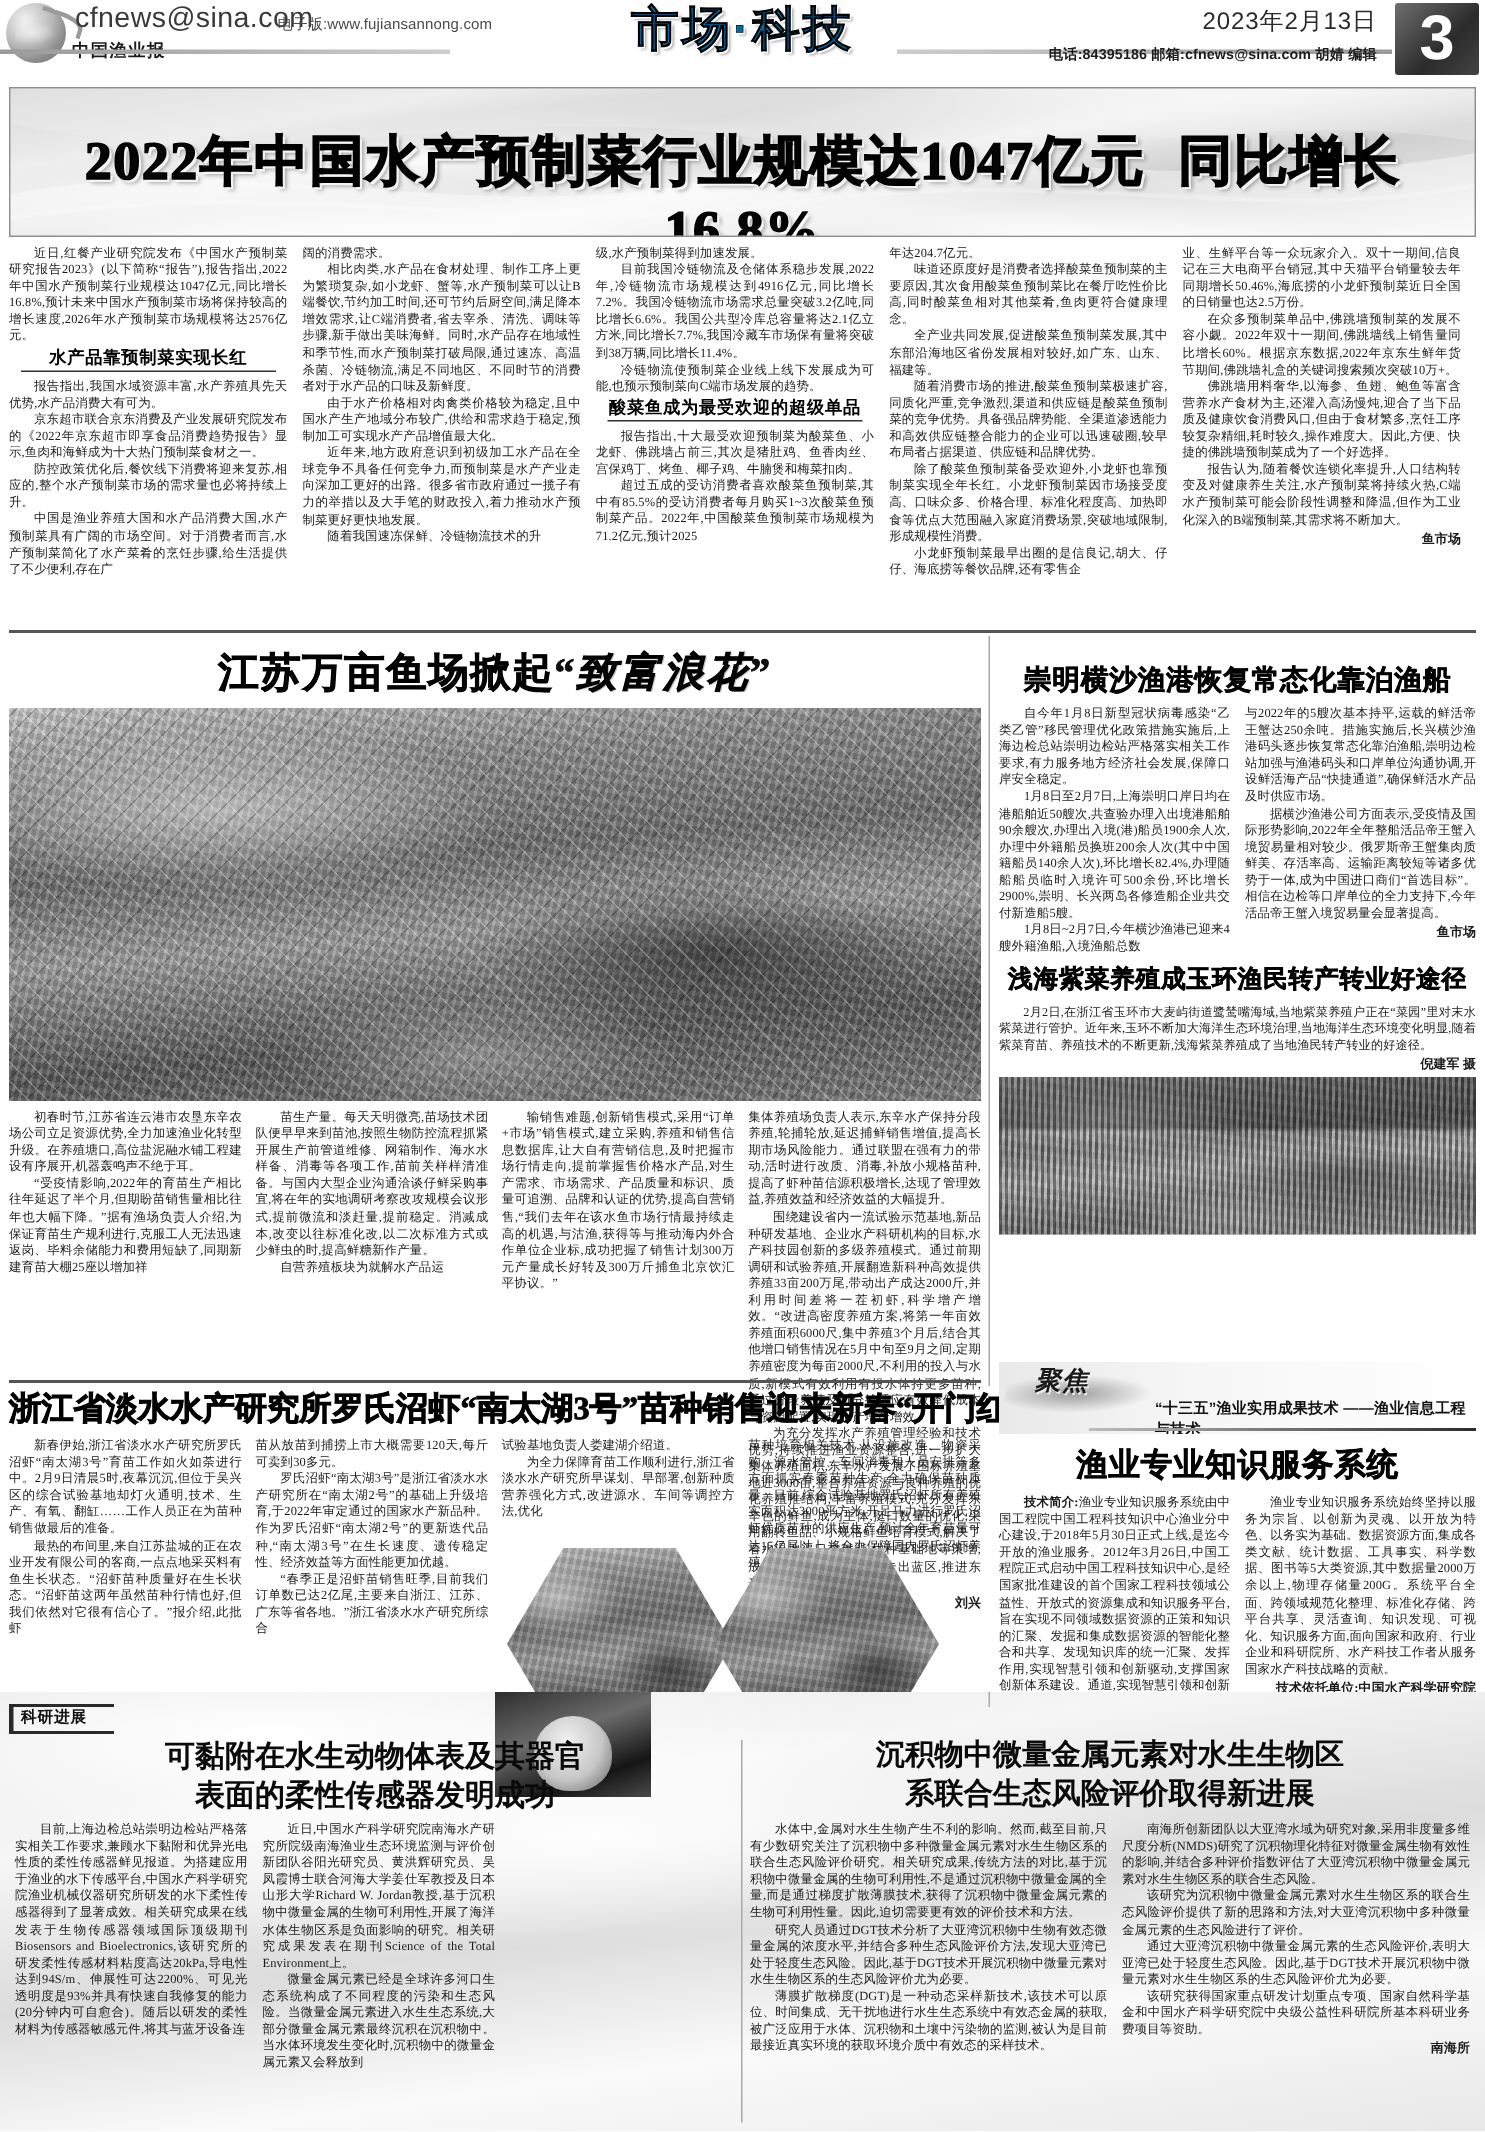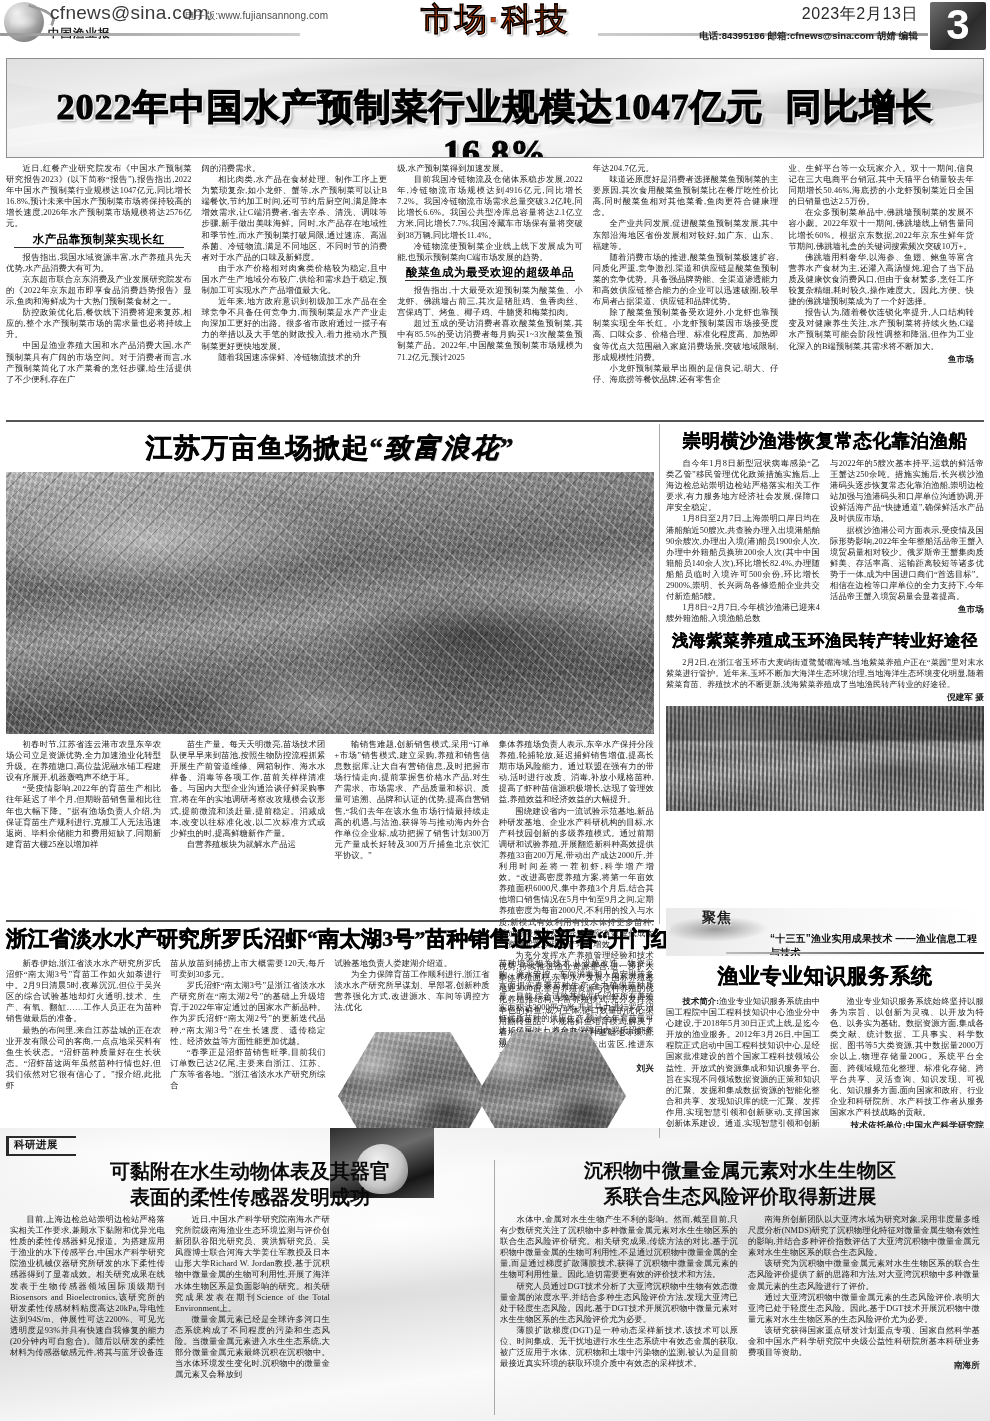--- a/index.html
+++ b/index.html
@@ -46,21 +46,21 @@
     font-family:"Liberation Sans", sans-serif;
     font-size:11.5px; font-weight:bold; color:#1b1b1b; letter-spacing:1px;
   }
   .mh-center {
     position:absolute; left:50%; top:1px; transform:translateX(-50%);
     text-align:center; width:300px;
   }
   .mh-title {
     font-family:"Liberation Sans", sans-serif;
     font-size:32px; font-weight:bold; letter-spacing:2px;
-    color:#c2410c; line-height:36px;
+    color:#0369a1; line-height:36px;
     text-shadow: 1px 1px 0 #fff, 2px 2px 2px rgba(0,0,0,.35);
     -webkit-text-stroke: .4px #000;
   }
   .mh-rule-l, .mh-rule-r {
     position:absolute; top:33px; height:3px;
     background: linear-gradient(to right,#9a9a9a,#cdcdcd);
   }
   .mh-rule-l { left:0px; width:300px; }
   .mh-rule-r { right:62px; width:330px; background:linear-gradient(to left,#9a9a9a,#cdcdcd); }
   .mh-date {
@@ -182,21 +182,21 @@
     opacity:.75;
   }
 
   .sec2-cols { display:flex; gap:9px; }
   .sec2-cols .col { width:155.25px; }
 
   
   .sec2-right { position:absolute; left:666px; top:424px; width:318px; }
   .r-title {
     text-align:center; font-size:18.5px; font-weight:bold; letter-spacing:.5px;
-    margin:4px 0 5px; color:#0a0a0a; font-family:"Liberation Serif",serif;
+    margin:16px 0 5px; color:#0a0a0a; font-family:"Liberation Serif",serif;
     -webkit-text-stroke:.35px #000;
   }
   .r-title.sm { font-size:16.5px; }
   .two-col { display:flex; gap:10px; }
   .two-col .col { width:154px; }
 
   
   .sec3 { position:absolute; left:6px; top:922px; width:648px; }
   .sec3-title {
     text-align:center; font-size:21.5px; font-weight:bold; letter-spacing:0px;
@@ -216,24 +216,25 @@
     position:absolute; left:666px; top:908px; width:318px; height:48px;
     background: linear-gradient(90deg,#e9e9e9,#f6f6f6 40%, #ffffff);
     overflow:hidden;
   }
   .jujiao-brush {
     position:absolute; left:4px; top:3px; width:120px; height:38px;
     background: radial-gradient(ellipse 60% 46% at 38% 48%, rgba(90,90,90,.55), rgba(255,255,255,0) 72%);
     transform: skewX(-16deg);
   }
   .jujiao-char {
-    position:absolute; left:36px; top:1px;
-    font-size:14px; font-weight:bold; color:#1a1a1a;
+    position:absolute; left:24px; top:1px;
+    font-size:17px; font-weight:bold; color:#1a1a1a;
     font-family:"Liberation Serif",serif; letter-spacing:1px;
     text-shadow:1px 1px 0 rgba(255,255,255,.7);
+    font-style:italic;
   }
   .jujiao-text {
     position:absolute; left:104px; top:24px; right:2px;
     font-size:10px; font-weight:bold; color:#111; letter-spacing:.2px;
     font-family:"Liberation Sans", sans-serif;
   }
   .jujiao-rule {
     position:absolute; left:60px; right:0; bottom:2px; height:2px;
     background: linear-gradient(to right, #bdbdbd, #2b2b2b);
   }

